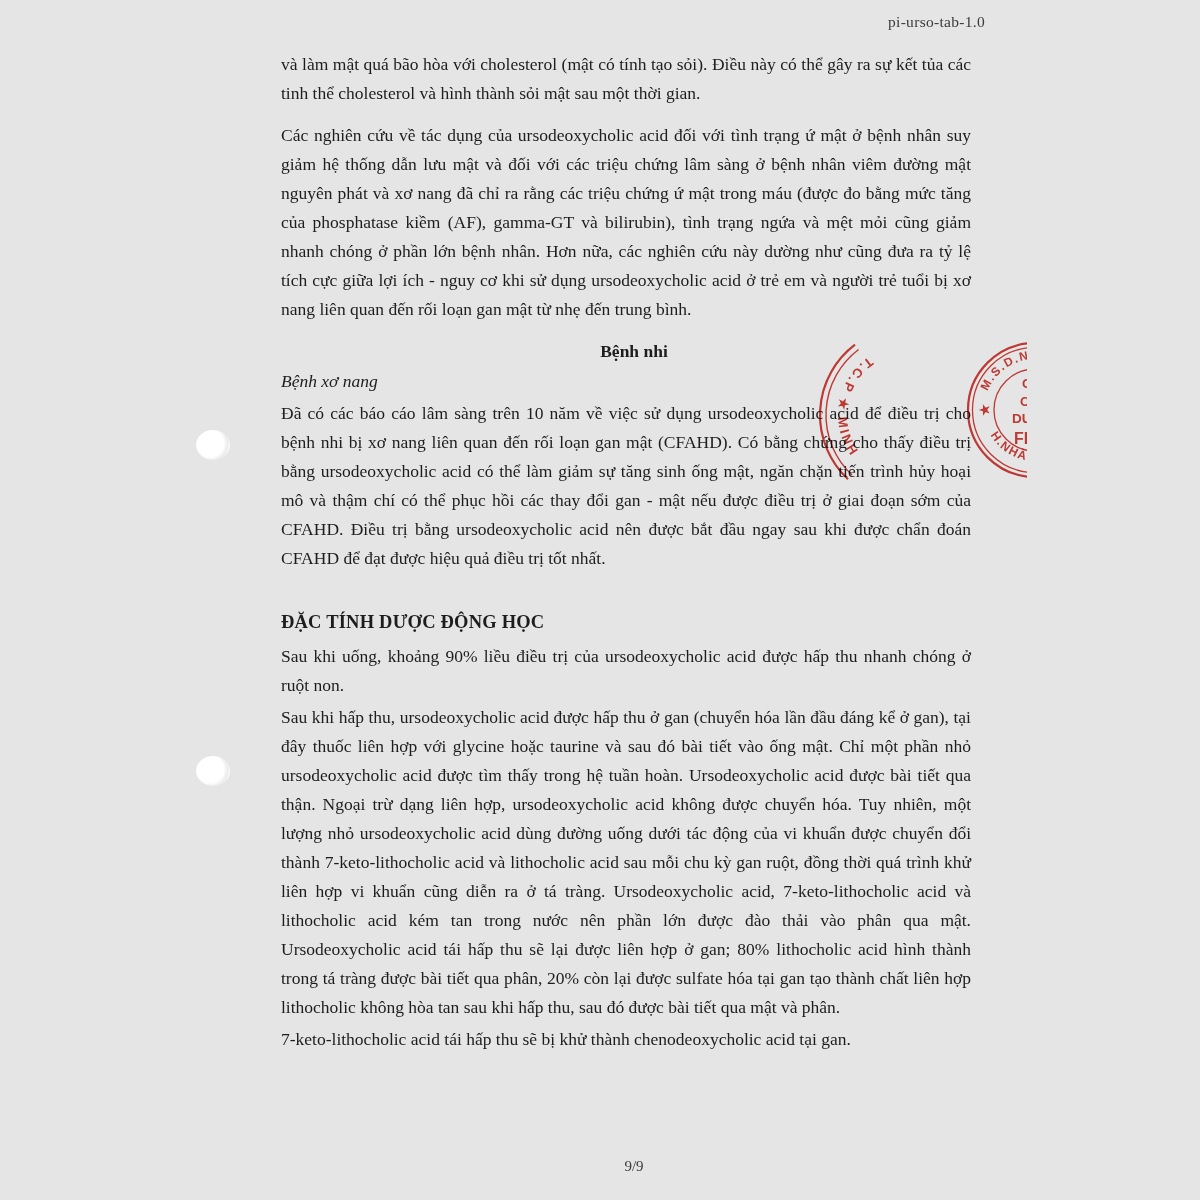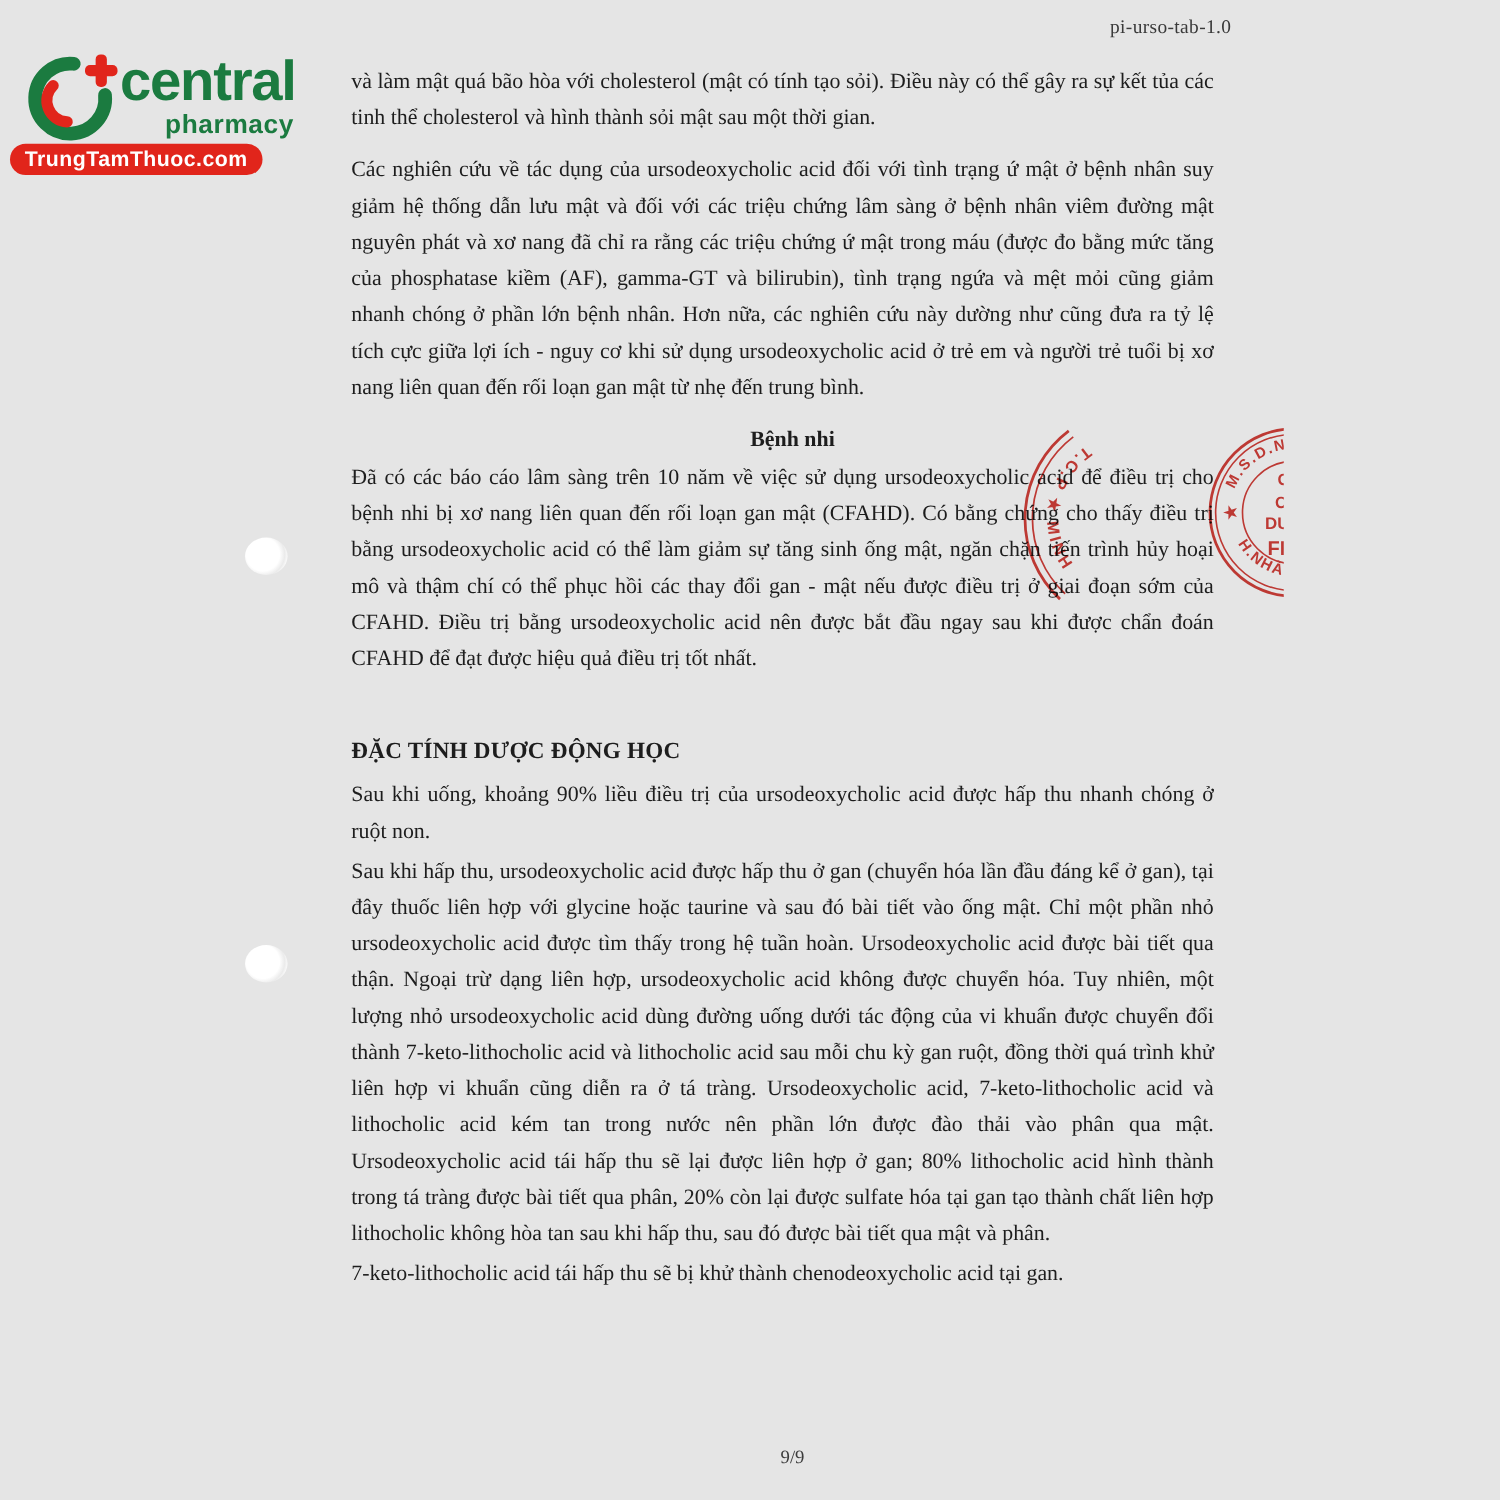--- a/index.html
+++ b/index.html
@@ -22,21 +22,21 @@
   .logo-banner{position:absolute;left:0px;top:79px;width:202px;height:25px;background:#e1251b;
     border-radius:13px;display:flex;align-items:center;justify-content:center;}
   .logo-banner span{font-family:"Liberation Sans",sans-serif;font-weight:700;font-size:17px;
     color:#ffffff;letter-spacing:.4px;}
 
   
   .column{position:absolute;left:281px;top:50px;width:706px;}
   .column p{margin:0 16px 13px 0;font-size:17.5px;line-height:29px;text-align:justify;}
   .h-bold{margin:8px 0 1px 0;font-size:17.5px;line-height:29px;font-weight:700;text-align:center;}
   .h-italic{margin:0 0 3px 0;font-size:17.5px;line-height:29px;font-style:italic;}
-  .h-section{margin:45px 0 5px 0;font-size:18.5px;line-height:30px;font-weight:700;letter-spacing:.2px;}
+  .h-section{margin:34px 0 5px 0;font-size:18.5px;line-height:30px;font-weight:700;letter-spacing:.2px;}
   .p-tight{margin-bottom:3px !important;}
   .p-last{margin-bottom:0 !important;}
 
   
   .stamp{position:absolute;pointer-events:none;mix-blend-mode:multiply;opacity:.92;}
   .stamp-left{left:788px;top:330px;width:130px;height:160px;}
   .stamp-right-clip{left:960px;top:335px;width:67px;height:150px;overflow:hidden;}
   .stamp-right-clip svg{display:block;}
   .stamp-text{font-family:"Liberation Sans",sans-serif;font-weight:700;fill:#cf2e28;}
 
@@ -50,41 +50,29 @@
   .footer{position:absolute;left:281px;top:1158px;width:706px;text-align:center;
     font-size:15px;color:#3c3c3c;}
 </style>
 </head>
 <body>
 
 <div class="page">
 
   <div class="header-code">pi-urso-tab-1.0</div>
 
-  <div class="logo">
-    <svg class="logo-mark" width="86" height="80" viewBox="0 0 86 80">
-      <path d="M 72 36 A 28 28 0 1 1 47 11" fill="none" stroke="#1b7b40" stroke-width="11" stroke-linecap="round"></path>
-      <path d="M 41.7 57.5 A 17 17 0 0 1 30.5 28.5" fill="none" stroke="#e1251b" stroke-width="9" stroke-linecap="round"></path>
-      <rect x="56" y="12" width="26" height="9" rx="4" fill="#e1251b"></rect>
-      <rect x="64.5" y="3.5" width="9" height="26" rx="4" fill="#e1251b"></rect>
-    </svg>
-    <div class="logo-word">central</div>
-    <div class="logo-sub">pharmacy</div>
-    <div class="logo-banner">
-      <span>TrungTamThuoc.com</span>
-    </div>
-  </div>
 
   <div class="punch punch-1"></div>
   <div class="punch punch-2"></div>
 
   <div class="column">
     <p>và làm mật quá bão hòa với cholesterol (mật có tính tạo sỏi). Điều này có thể gây ra sự kết tủa các tinh thể cholesterol và hình thành sỏi mật sau một thời gian.</p>
     <p>Các nghiên cứu về tác dụng của ursodeoxycholic acid đối với tình trạng ứ mật ở bệnh nhân suy giảm hệ thống dẫn lưu mật và đối với các triệu chứng lâm sàng ở bệnh nhân viêm đường mật nguyên phát và xơ nang đã chỉ ra rằng các triệu chứng ứ mật trong máu (được đo bằng mức tăng của phosphatase kiềm (AF), gamma-GT và bilirubin), tình trạng ngứa và mệt mỏi cũng giảm nhanh chóng ở phần lớn bệnh nhân. Hơn nữa, các nghiên cứu này dường như cũng đưa ra tỷ lệ tích cực giữa lợi ích - nguy cơ khi sử dụng ursodeoxycholic acid ở trẻ em và người trẻ tuổi bị xơ nang liên quan đến rối loạn gan mật từ nhẹ đến trung bình.</p>
     <div class="h-bold">Bệnh nhi</div>
+    <div class="h-italic">Bệnh xơ nang</div>
     <p>Đã có các báo cáo lâm sàng trên 10 năm về việc sử dụng ursodeoxycholic acid để điều trị cho bệnh nhi bị xơ nang liên quan đến rối loạn gan mật (CFAHD). Có bằng chứng cho thấy điều trị bằng ursodeoxycholic acid có thể làm giảm sự tăng sinh ống mật, ngăn chặn tiến trình hủy hoại mô và thậm chí có thể phục hồi các thay đổi gan - mật nếu được điều trị ở giai đoạn sớm của CFAHD. Điều trị bằng ursodeoxycholic acid nên được bắt đầu ngay sau khi được chẩn đoán CFAHD để đạt được hiệu quả điều trị tốt nhất.</p>
     <div class="h-section">ĐẶC TÍNH DƯỢC ĐỘNG HỌC</div>
     <p class="p-tight">Sau khi uống, khoảng 90% liều điều trị của ursodeoxycholic acid được hấp thu nhanh chóng ở ruột non.</p>
     <p class="p-tight">Sau khi hấp thu, ursodeoxycholic acid được hấp thu ở gan (chuyển hóa lần đầu đáng kể ở gan), tại đây thuốc liên hợp với glycine hoặc taurine và sau đó bài tiết vào ống mật. Chỉ một phần nhỏ ursodeoxycholic acid được tìm thấy trong hệ tuần hoàn. Ursodeoxycholic acid được bài tiết qua thận. Ngoại trừ dạng liên hợp, ursodeoxycholic acid không được chuyển hóa. Tuy nhiên, một lượng nhỏ ursodeoxycholic acid dùng đường uống dưới tác động của vi khuẩn được chuyển đổi thành 7-keto-lithocholic acid và lithocholic acid sau mỗi chu kỳ gan ruột, đồng thời quá trình khử liên hợp vi khuẩn cũng diễn ra ở tá tràng. Ursodeoxycholic acid, 7-keto-lithocholic acid và lithocholic acid kém tan trong nước nên phần lớn được đào thải vào phân qua mật. Ursodeoxycholic acid tái hấp thu sẽ lại được liên hợp ở gan; 80% lithocholic acid hình thành trong tá tràng được bài tiết qua phân, 20% còn lại được sulfate hóa tại gan tạo thành chất liên hợp lithocholic không hòa tan sau khi hấp thu, sau đó được bài tiết qua mật và phân.</p>
     <p class="p-last">7-keto-lithocholic acid tái hấp thu sẽ bị khử thành chenodeoxycholic acid tại gan.</p>
   </div>
 
   <div class="stamp stamp-left">
     <svg width="130" height="160" viewBox="0 0 130 160">
       <path d="M 67 14.7 A 88 88 0 0 0 60 149.3" fill="none" stroke="#cf2e28" stroke-width="2.2"></path>

